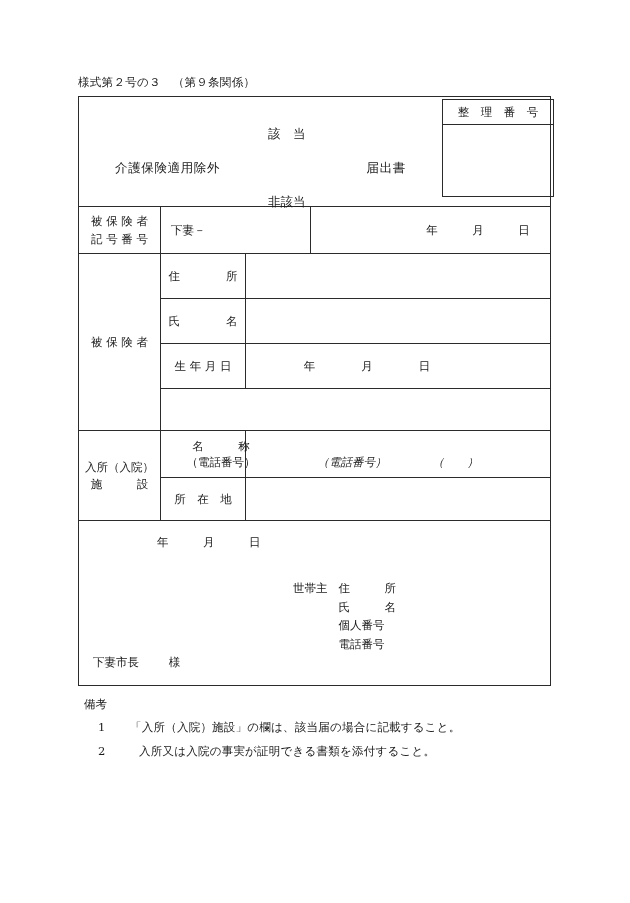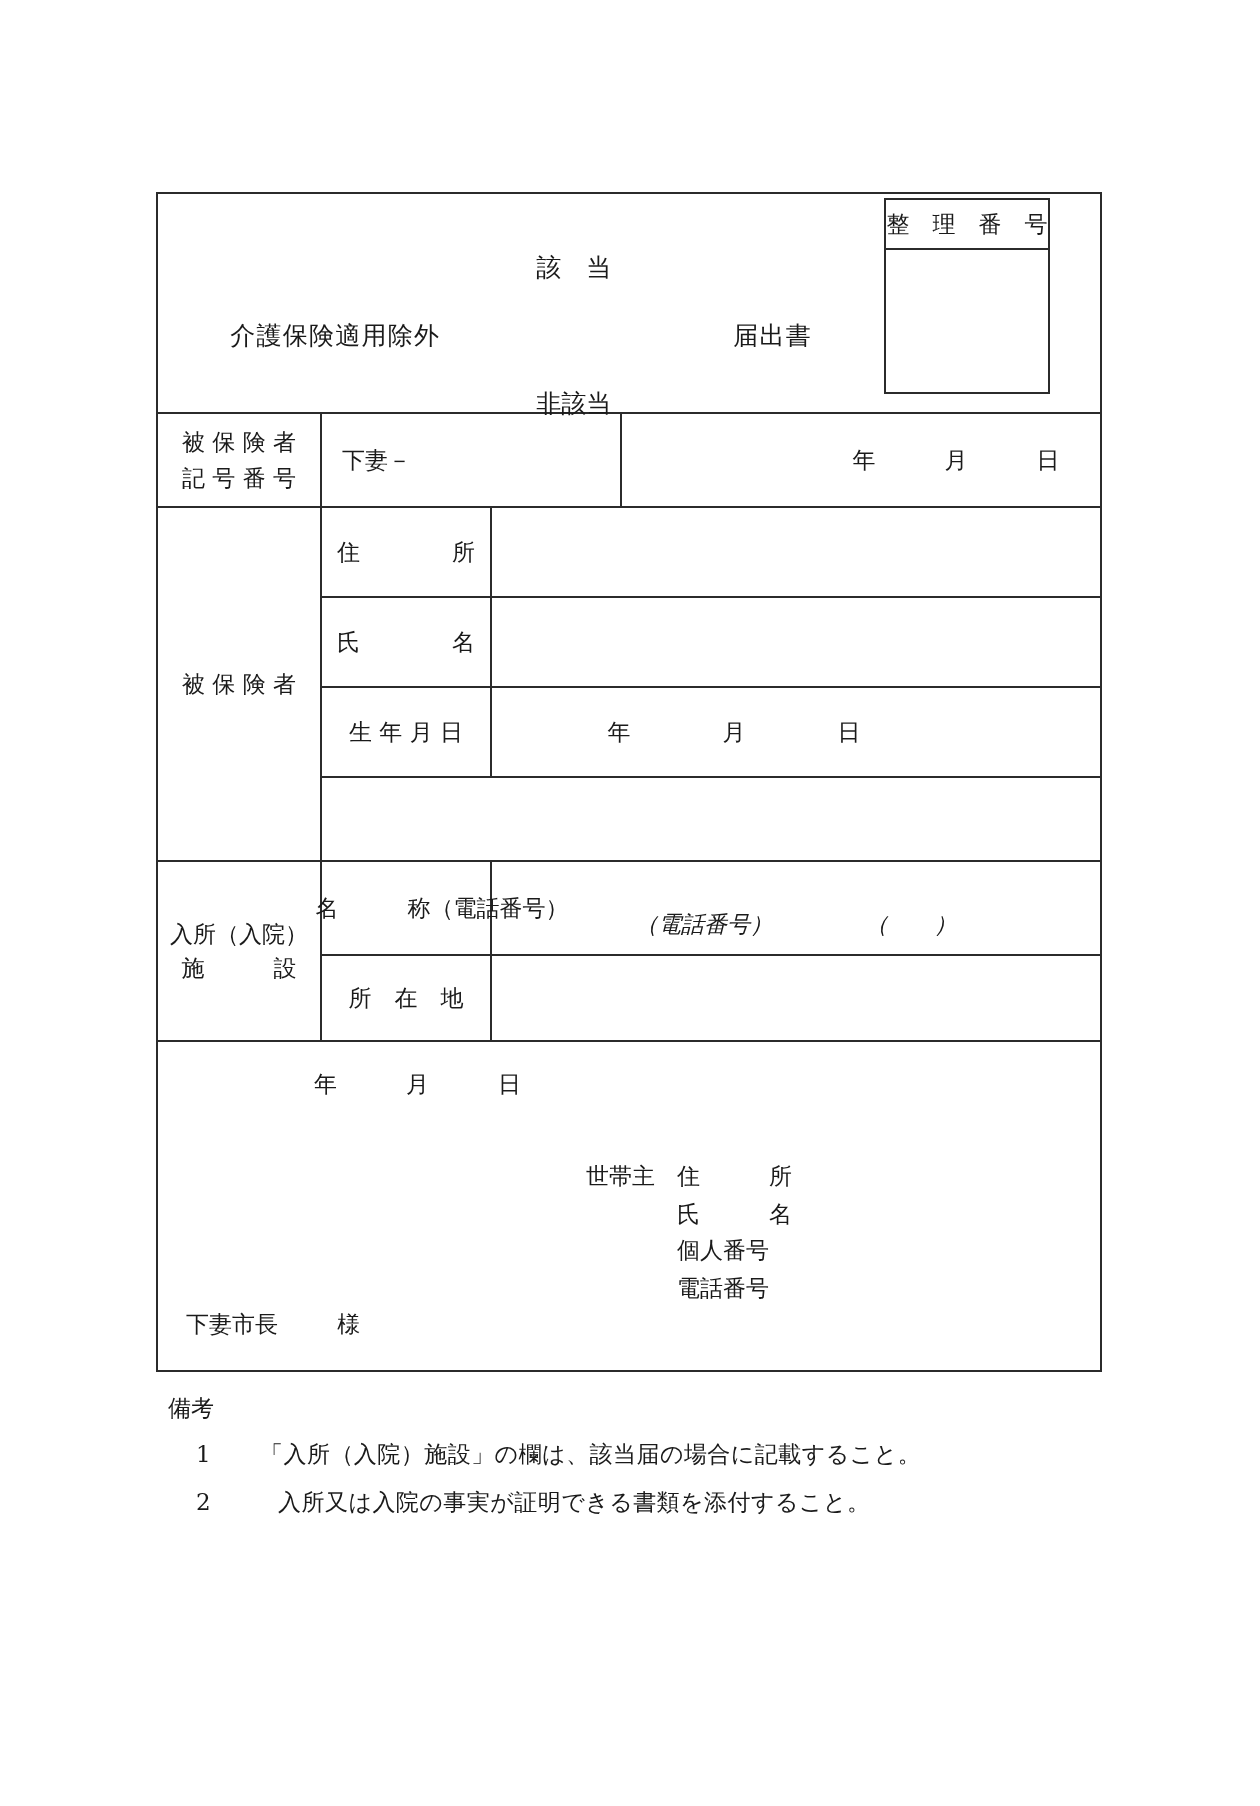--- a/index.html
+++ b/index.html
@@ -91,21 +91,21 @@
     margin: 0 42px 0 48px;
     line-height: 1.62;
     gap: 48px;
   }
   .title-tail { letter-spacing: 0.05em; margin-left: 19px; }
 
   .seiri-box {
     position: absolute;
     left: 363px;
     top: 2px;
-    width: 83px;
+    width: 112px;
     height: 98px;
     border: 1px solid #2b2b2b;
     box-sizing: border-box;
   }
   .seiri-head {
     height: 24px;
     border-bottom: 1px solid #2b2b2b;
     display: flex;
     align-items: center;
     justify-content: center;
@@ -142,21 +142,21 @@
 
   .fac-label-inner {
     display: flex;
     flex-direction: column;
     align-items: center;
     line-height: 1.5;
     justify-content: space-between;
   }
   .sub-two {
     display: flex;
-    flex-direction: row;
+    flex-direction: column;
     align-items: center;
     line-height: 1.42;
     margin-left: 36px;
   }
 
   
   #block-sign {
     top: 424px;
     width: 471px;
     height: 165px;
@@ -216,20 +216,21 @@
     box-sizing: border-box;
   }
   .note-text { letter-spacing: 0.02em; }
   .note-indent-2 { padding-left: 9px; }
 </style>
 </head>
 <body>
 
 <div class="page">
 
+  <div class="form-no">様式第２号の３　（第９条関係）</div>
 
   <div class="table">
 
     <div class="row bb" id="header-row">
       <div class="title-wrap">
         <div class="title-inner">
           <span class="title-main">介護保険適用除外</span>
           <span class="title-stack">
             <span>該　当</span>
             <span>非該当</span>

